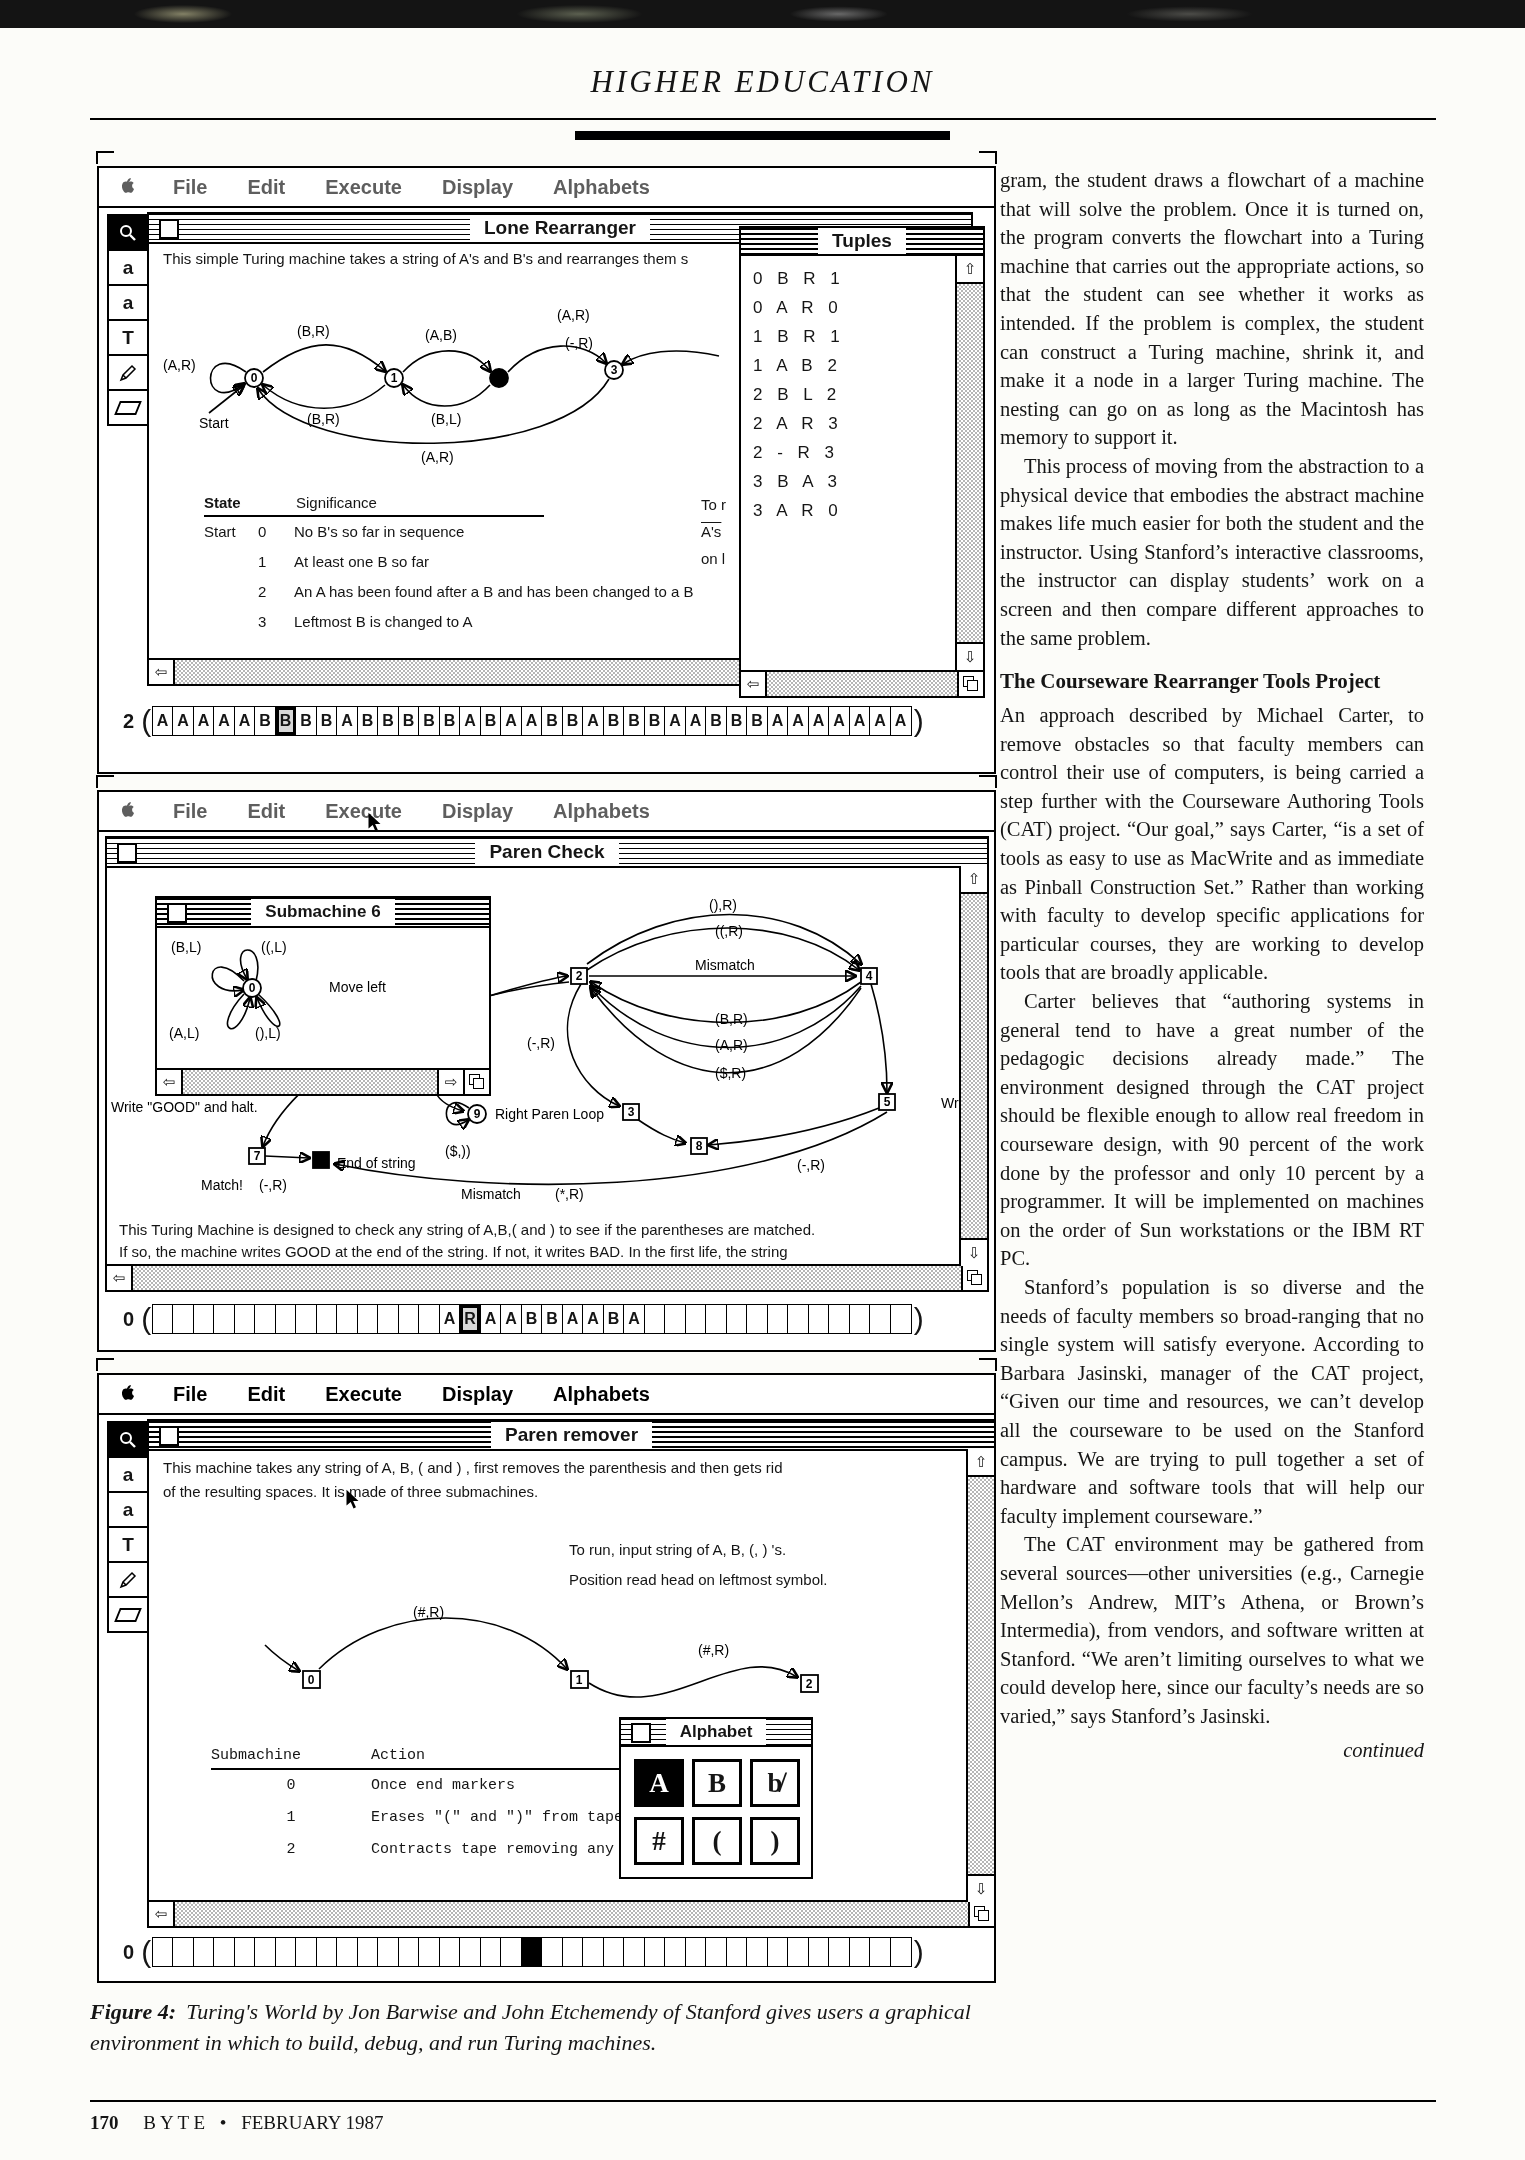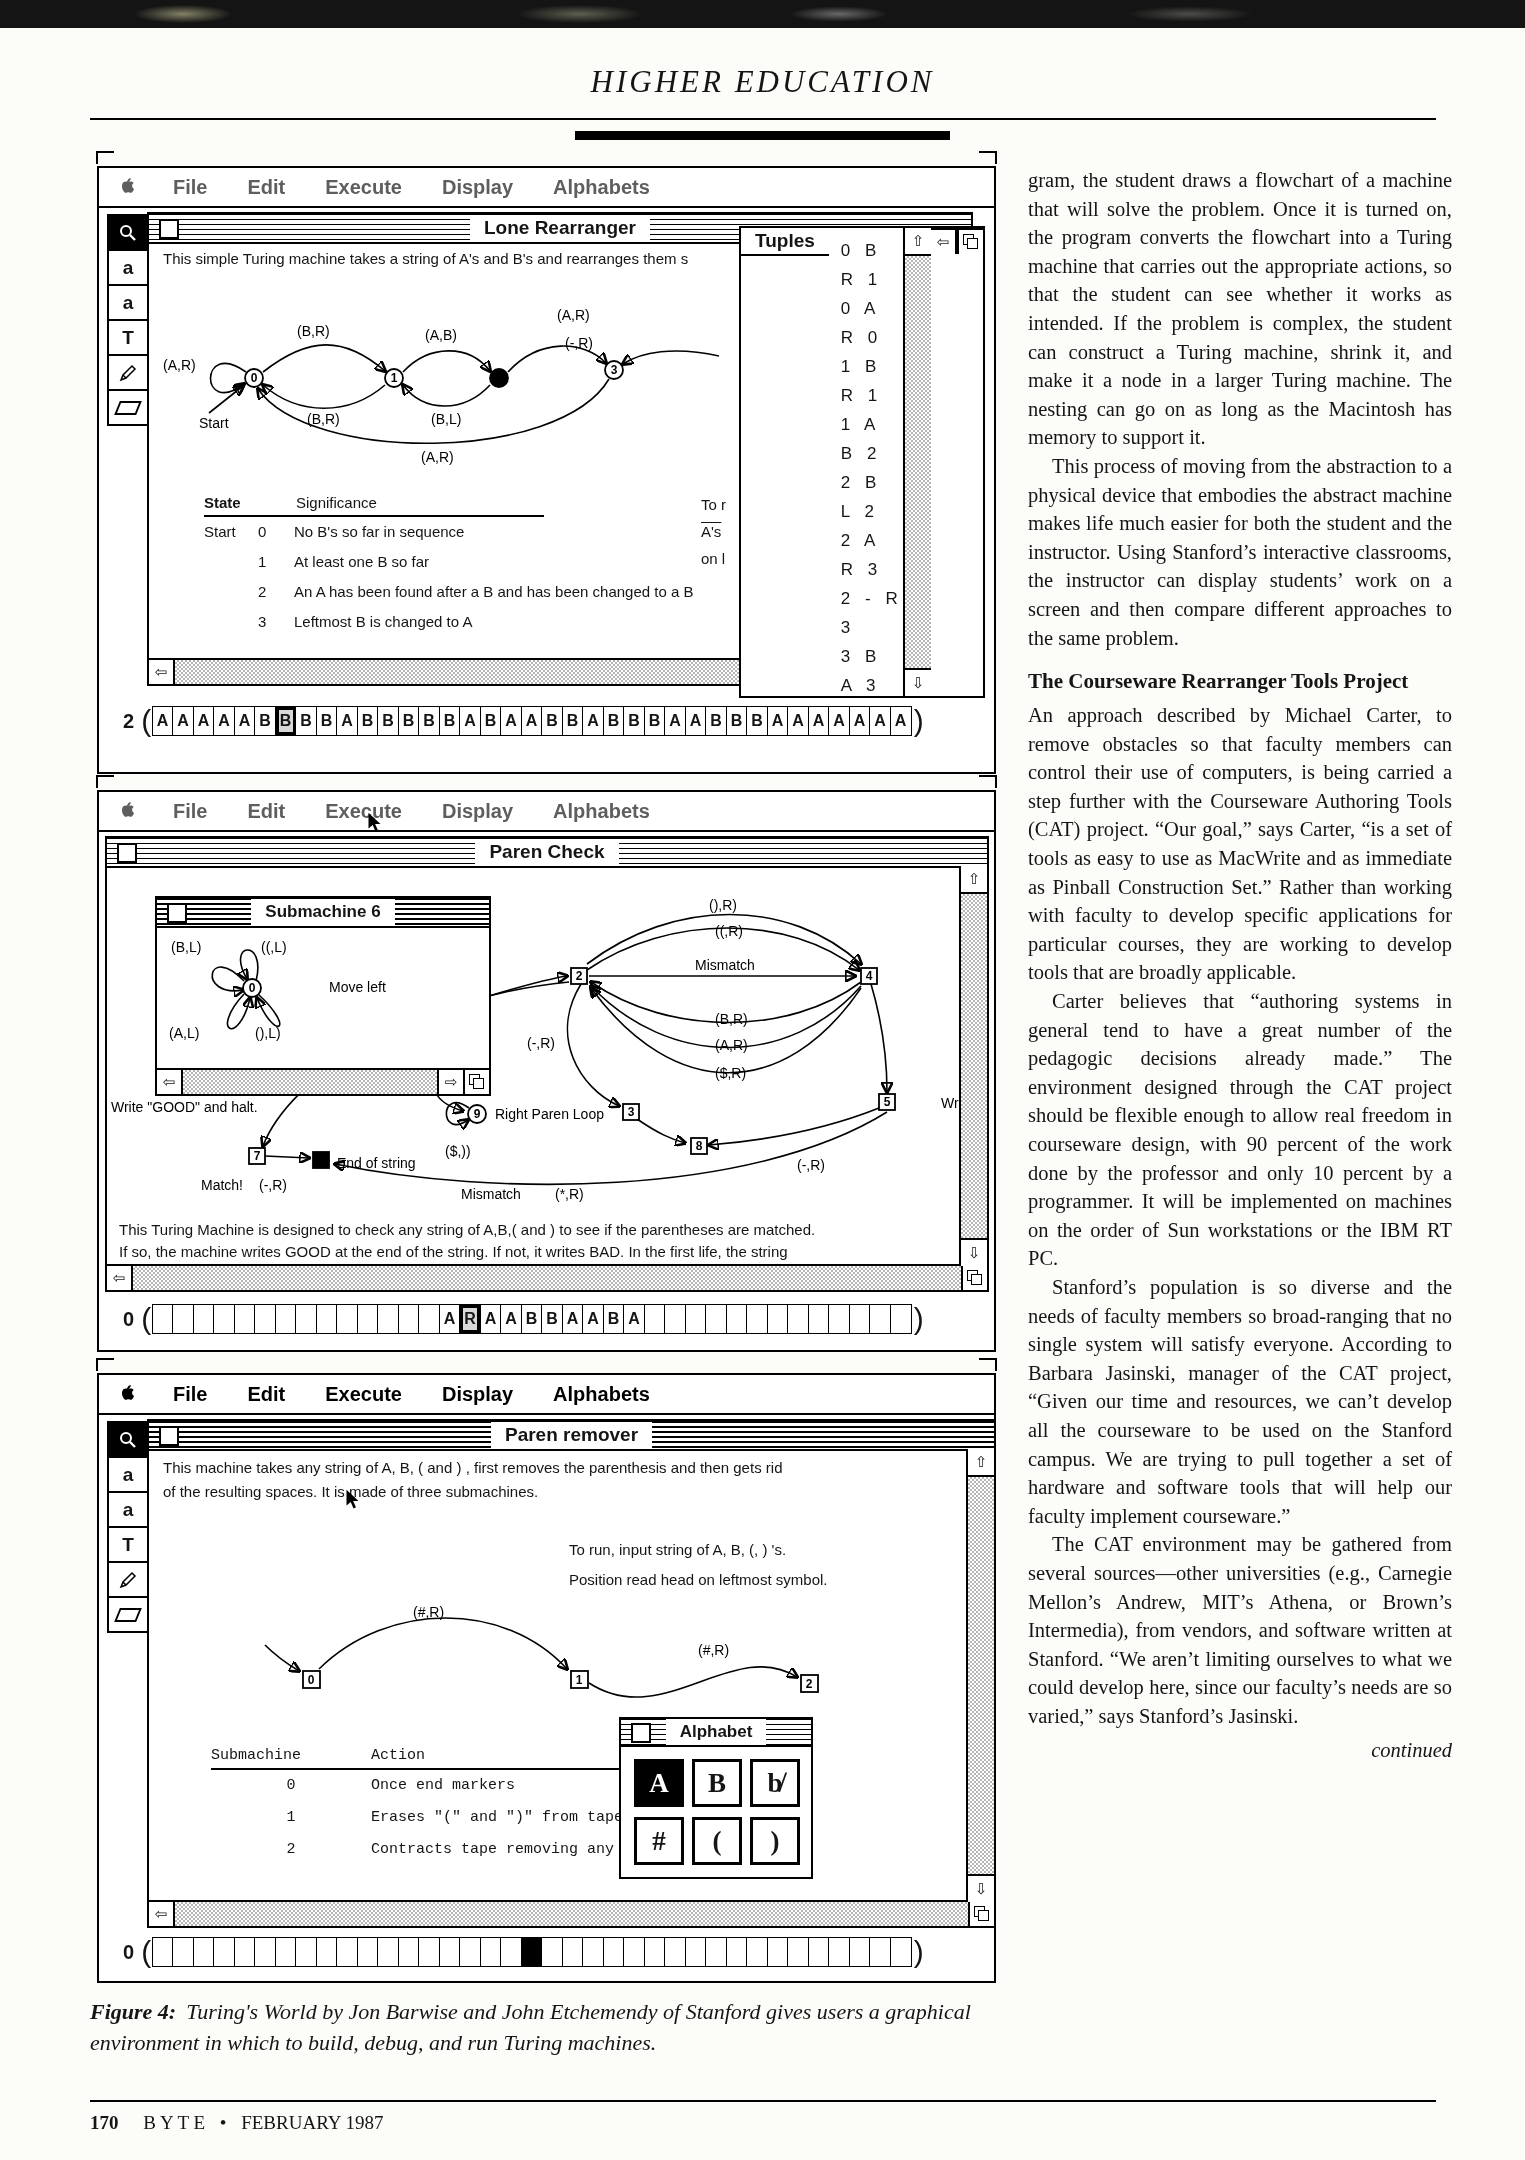--- a/index.html
+++ b/index.html
@@ -20,21 +20,21 @@
   .footer-rule{ position:absolute; top:2100px; left:90px; width:1346px; border-top:2px solid #000; }
   .footer { position:absolute; top:2112px; left:90px; font-size:19px; }
   .footer .pageno { font-weight:bold; margin-right:20px; }
   .footer .mag { margin-right:10px; }
   .footer .bullet { margin-right:10px; }
   .caption { position:absolute; left:90px; top:1996px; width:900px; font-style:italic;
              font-size:22px; line-height:31px; }
   .cap-label { font-weight:bold; margin-right:10px; }
 
   
-  .right-col { position:absolute; left:1028px; top:166px; width:424px; text-align:justify;
+  .right-col { position:absolute; left:1000px; top:166px; width:424px; text-align:justify;
                font-size:20.5px; line-height:28.6px;font-family:Liberation Serif, serif; }
   .art { margin:0; text-indent:24px; }
   .art.noindent { text-indent:0; }
   .art-heading { font-size:21px; line-height:27px; font-weight:bold; margin:16px 0 6px 0; text-align:left; }
   .continued { text-align:right; font-style:italic; margin-top:6px; text-indent:0; }
 
   
   .ui, .menubar, .titlebar .title, .canvas-text, .tape-row, .sbtn, .tool, .tuple, .st-head, .st-row,
   .sub-table, .clip-label { font-family:"Liberation Sans",sans-serif; }
   .macframe { position:absolute; left:90px; width:895px; border:2px solid #000; background:#fff;margin-left:7px; }
@@ -81,21 +81,21 @@
   .vscroll .sbtn.bottom { border-bottom:none; border-top:2px solid #000; }
   .vscroll .strack { flex:1; }
 
   .toolcol { position:absolute; display:flex; flex-direction:column; z-index:4; }
   .tool { width:38px; height:33px; border:2px solid #000; margin-top:-2px; background:#fff;
           display:flex; align-items:center; justify-content:center; font-size:19px; font-weight:bold; }
   .tool:first-child { margin-top:0; }
   .tool.selected { background:#000; color:#fff; }
   .eraser { width:18px; height:10px; border:2px solid #000; transform:skewX(-22deg); }
 
-  .panel { position:absolute; border:2.5px solid #000; background:#fff; z-index:3; display:flex; }
+  .panel { position:absolute; border:2.5px solid #000; background:#fff; z-index:3; display:flex; flex-direction:column; }
   .panel .titlebar { height:26px; }
   .panel-body { flex:1; display:flex; position:relative; overflow:hidden; }
   .tuple-list { flex:1; padding:8px 0 0 12px; font-family:"DejaVu Sans Mono",monospace;
                 font-size:17px; letter-spacing:5px; line-height:29px; }
   .pvscroll { width:26px; border-left:2px solid #000; display:flex; flex-direction:column; flex:0 0 auto; }
   .pvscroll .sbtn { width:100%; height:26px; border-bottom:2px solid #000; }
   .pvscroll .sbtn.bottom { border-bottom:none; border-top:2px solid #000; }
   .pvscroll .strack { flex:1; }
   .panel-bottom { height:24px; border-top:2px solid #000; display:flex; }
   .panel-bottom .sbtn { border-right:2px solid #000; }

